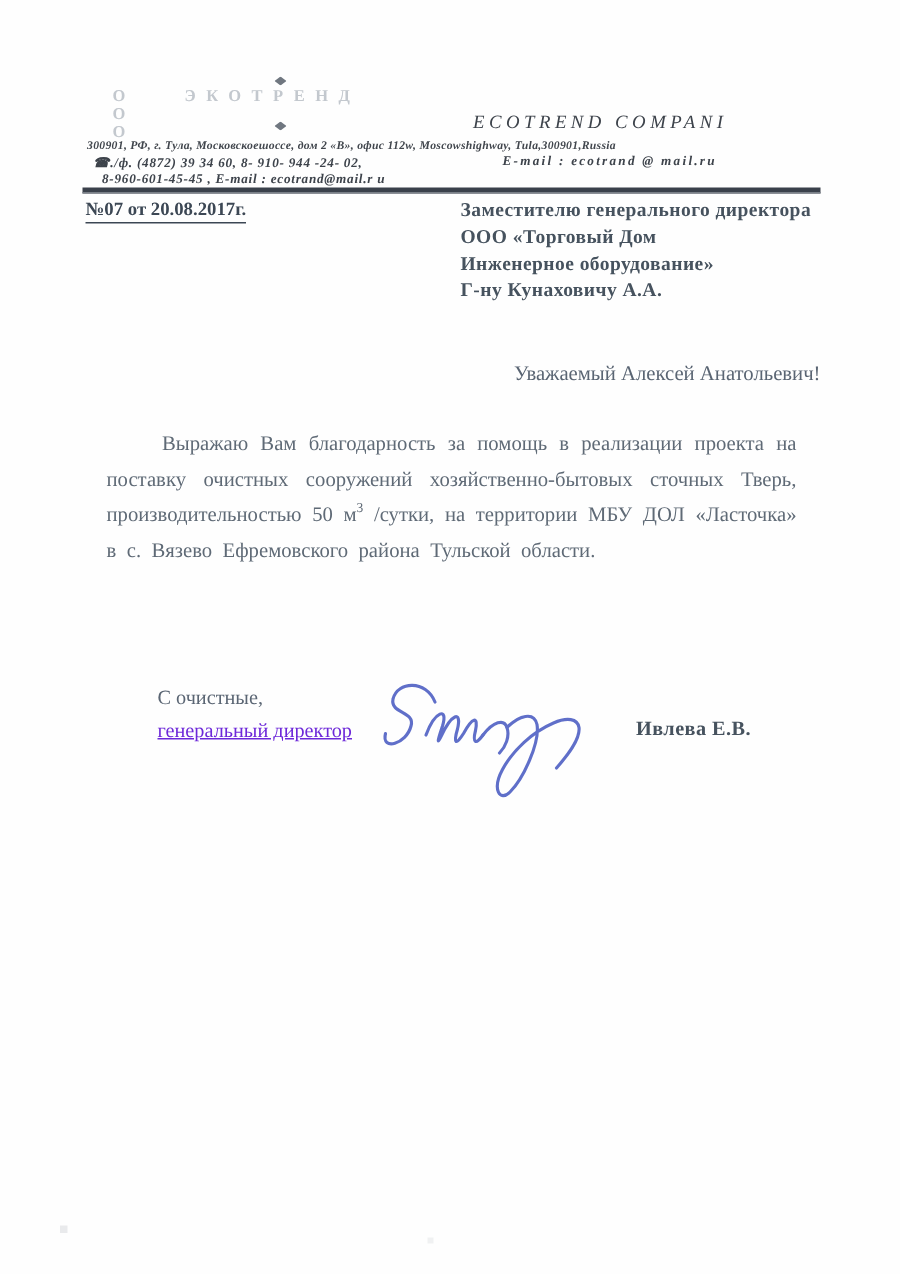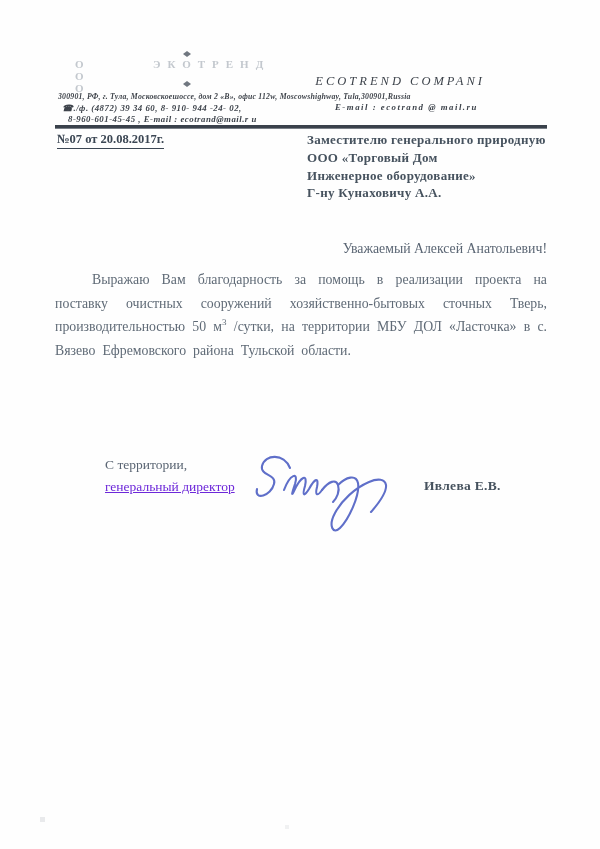--- a/index.html
+++ b/index.html
@@ -7,21 +7,21 @@
     position:relative;
     width:600px;height:849px;
     margin:0 auto;
     background:#fefefe;
     font-family:"Liberation Serif","DejaVu Serif",serif;
     overflow:hidden;
   }
   
   .logo-row{position:absolute;left:75px;top:58px;color:#c3c8ce;font-size:11px;font-weight:bold;}
   .logo-ooo{position:absolute;left:0;top:0;letter-spacing:9px;}
-  .logo-brand{position:absolute;left:78px;top:0;letter-spacing:7px;}
+  .logo-brand{position:absolute;left:48px;top:0;letter-spacing:7px;}
   .diamond{
     position:absolute;width:8px;height:6px;background:#707780;
     clip-path:polygon(50% 0,100% 50%,50% 100%,0 50%);
   }
   .diamond.top{left:183px;top:51px;}
   .diamond.bottom{left:183px;top:81px;}
   
   .company-en{
     position:absolute;left:0;top:74px;width:485px;text-align:right;
     font-size:12.5px;font-weight:normal;font-style:italic;letter-spacing:3px;
@@ -62,21 +62,21 @@
   
   .salutation{
     position:absolute;left:55px;top:241px;width:492px;text-align:right;
     font-size:13.8px;color:#5aununited6573;color:#5a6573;
   }
   .body-text{
     position:absolute;left:55px;top:268px;width:492px;
     font-size:13.8px;color:#5f6a76;line-height:23.6px;
     text-align:justify;word-spacing:3.5px;
   }
-  .body-text p{margin:0;text-indent:37px;}
+  .body-text p{margin:16px;text-indent:37px;}
   .body-text sup{font-size:9px;line-height:0;}
   
   .closing-regards{position:absolute;left:105px;top:457px;font-size:13.5px;color:#5a6573;}
   .closing-title{position:absolute;left:105px;top:479px;font-size:13.5px;color:#6d28d9;text-decoration:underline;}
   .signatory{position:absolute;left:424px;top:478px;font-size:13.5px;font-weight:bold;color:#46525e;letter-spacing:.3px;}
   .signature{position:absolute;left:248px;top:446px;width:165px;height:95px;}
   
   .edge-speck{position:absolute;left:40px;top:817px;width:5px;height:5px;background:#e9eaec;}
   .edge-speck2{position:absolute;left:285px;top:825px;width:4px;height:4px;background:#f0f1f2;}
 </style>
@@ -95,33 +95,33 @@
   <div class="company-en">ECOTREND COMPANI</div>
   <div class="address">300901, РФ, г. Тула, Московскоешоссе, дом 2 «В», офис 112w, Moscowshighway, Tula,300901,Russia</div>
   <div class="phone1">☎./ф. (4872) 39 34 60,  8- 910- 944 -24- 02,</div>
   <div class="phone2">8-960-601-45-45 , E-mail : ecotrand@mail.r u</div>
   <div class="email-right">E-mail : ecotrand @ mail.ru</div>
   <div class="rule"></div>
 
   <div class="ref-number">№07 от 20.08.2017г.</div>
 
   <div class="recipient">
-    <div>Заместителю генерального природную</div>
+    <div>Заместителю генерального директора</div>
     <div>ООО «Торговый Дом</div>
     <div>Инженерное оборудование»</div>
     <div>Г-ну Кунаховичу А.А.</div>
   </div>
 
   <div class="salutation">Уважаемый Алексей Анатольевич!</div>
 
   <div class="body-text">
     <p><span>Выражаю Вам благодарность за помощь в реализации проекта на поставку очистных сооружений хозяйственно-бытовых сточных Тверь, производительностью 50 м</span><sup>3</sup><span> /сутки, на территории МБУ ДОЛ «Ласточка» в с. Вязево Ефремовского района Тульской области.</span></p>
   </div>
 
-  <div class="closing-regards">С территории,</div>
+  <div class="closing-regards">С очистные,</div>
   <div class="closing-title">генеральный директор</div>
 
   <svg class="signature" viewBox="0 0 165 95" fill="none">
     <g stroke="#4a5cc2" stroke-width="2.1" stroke-linecap="round" fill="none" opacity="0.88">
       <path d="M42,22 C36,7 17,8 14,20 C12,30 29,28 26,38 C23,50 6,55 9,43"></path>
       <path d="M36,44 C42,28 51,25 47,38 C44,47 43,51 46,45 C53,30 60,27 57,40 C54,50 56,51 61,43 C67,32 71,31 69,41 C67,49 69,51 74,44"></path>
       <path d="M74,44 C81,35 88,33 90,39 C92,45 89,52 85,56"></path>
       <path d="M90,39 C98,31 108,28 110,37 C112,49 101,73 92,82 C85,89 80,80 87,67 C94,54 107,42 121,36 C130,32 137,33 138,39 C139,47 130,58 123,66"></path>
     </g>
   </svg>

